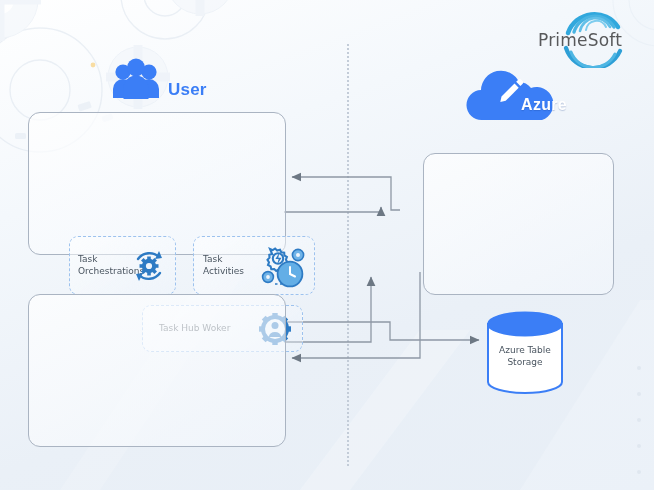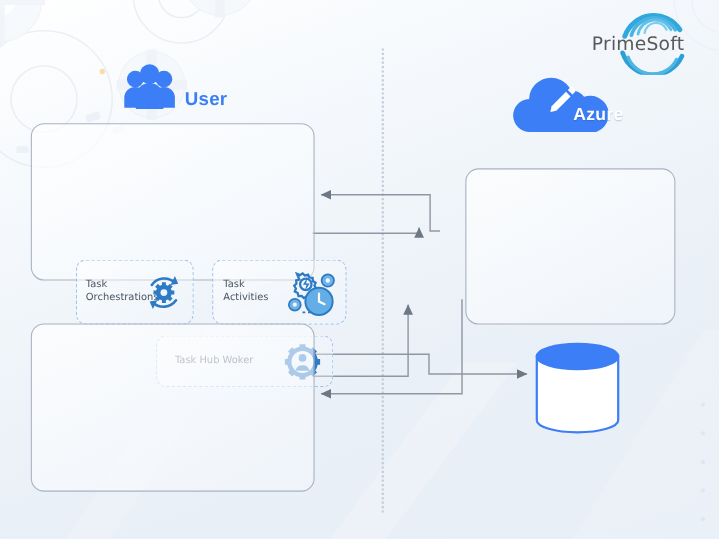--- a/index.html
+++ b/index.html
@@ -324,15 +324,19 @@
     
   </div>
 
 
   <div id="storage">
     <svg width="82" height="86" viewBox="0 0 82 86">
       <path d="M4 14 v58 a37 11 0 0 0 74 0 v-58 z" fill="#ffffff" stroke="#3b7ef6" stroke-width="2"></path>
       <ellipse cx="41" cy="14" rx="37" ry="11.5" fill="#3b7ef6"></ellipse>
       <ellipse cx="41" cy="14" rx="37" ry="11.5" fill="none" stroke="#3b7ef6" stroke-width="2"></ellipse>
     </svg>
+    <div class="cyl-lbl">
+      <div>Azure Table</div>
+      <div>Storage</div>
+    </div>
   </div>
 
 </div>
 
 </body></html>

